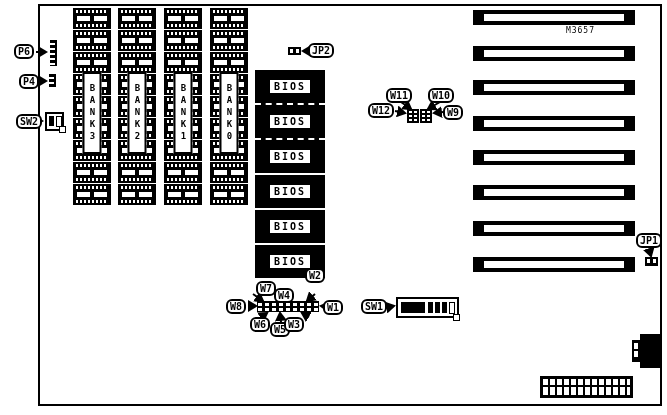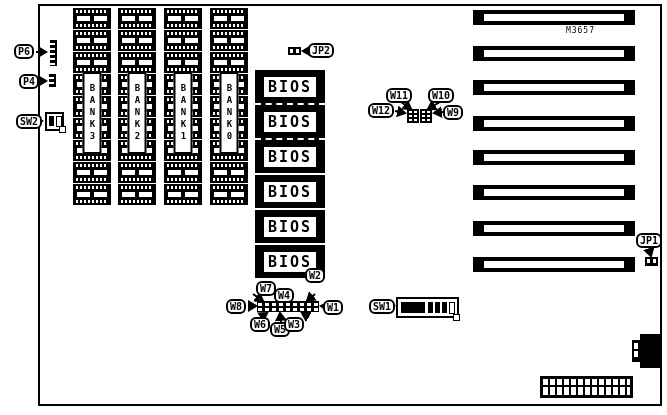--- a/index.html
+++ b/index.html
@@ -20,21 +20,21 @@
   .bank-label{position:absolute;left:50%;top:64px;transform:translateX(-50%);
     width:15px;height:78px;background:#fff;border:2px solid #000;z-index:3;
     writing-mode:vertical-rl;text-orientation:upright;
     font-size:9px;font-weight:bold;line-height:15px;text-align:center;letter-spacing:2px;}
 
   
   .bios-stack{position:absolute;left:255px;top:70px;width:70px;}
   .bios-chip{position:relative;height:33px;background:#000;margin-bottom:2px;
     display:flex;align-items:center;justify-content:center;}
   .bios-chip.dashed{margin-bottom:0;border-bottom:2px dashed #fff;}
-  .bios-label{background:#fff;font-size:15px;font-weight:bold;letter-spacing:2px;padding:1px 4px;}
+  .bios-label{background:#fff;font-size:10px;font-weight:bold;letter-spacing:2px;padding:1px 4px;}
 
   
   .slots{position:absolute;left:473px;top:0;width:162px;height:290px;}
   .slot{position:absolute;left:0;width:162px;height:15px;background:#000;}
   .slot::after{content:"";position:absolute;left:11px;right:11px;top:4px;bottom:4px;background:#fff;}
   .slot:nth-of-type(1){top:10px}.slot:nth-of-type(2){top:46px}
   .slot:nth-of-type(3){top:80px}.slot:nth-of-type(4){top:116px}
   .slot:nth-of-type(5){top:150px}.slot:nth-of-type(6){top:185px}
   .slot:nth-of-type(7){top:221px}.slot:nth-of-type(8){top:257px}
   .model{position:absolute;left:515px;top:26px;width:80px;text-align:right;
@@ -208,21 +208,21 @@
   <div class="tag" style="left:256px;top:281px">W7</div>
   <div class="tag" style="left:274px;top:288px">W4</div>
   <div class="tag" style="left:305px;top:268px">W2</div>
   <div class="tag" style="left:226px;top:299px">W8</div>
   <div class="tag" style="left:323px;top:300px">W1</div>
   <div class="tag" style="left:250px;top:317px">W6</div>
   <div class="tag" style="left:270px;top:322px">W5</div>
   <div class="tag" style="left:284px;top:317px">W3</div>
   <div class="wrow"></div>
 
-  <div class="tag" style="left:369px;top:299px">SW1</div>
+  <div class="tag" style="left:361px;top:299px">SW1</div>
   <div class="sw1">
     <div class="bar"></div>
     <div class="sq1"></div>
     <div class="sq2"></div>
     <div class="sq3"></div>
     <div class="sqo"></div>
   </div>
 
   <div class="power">
     <div class="top"></div>

